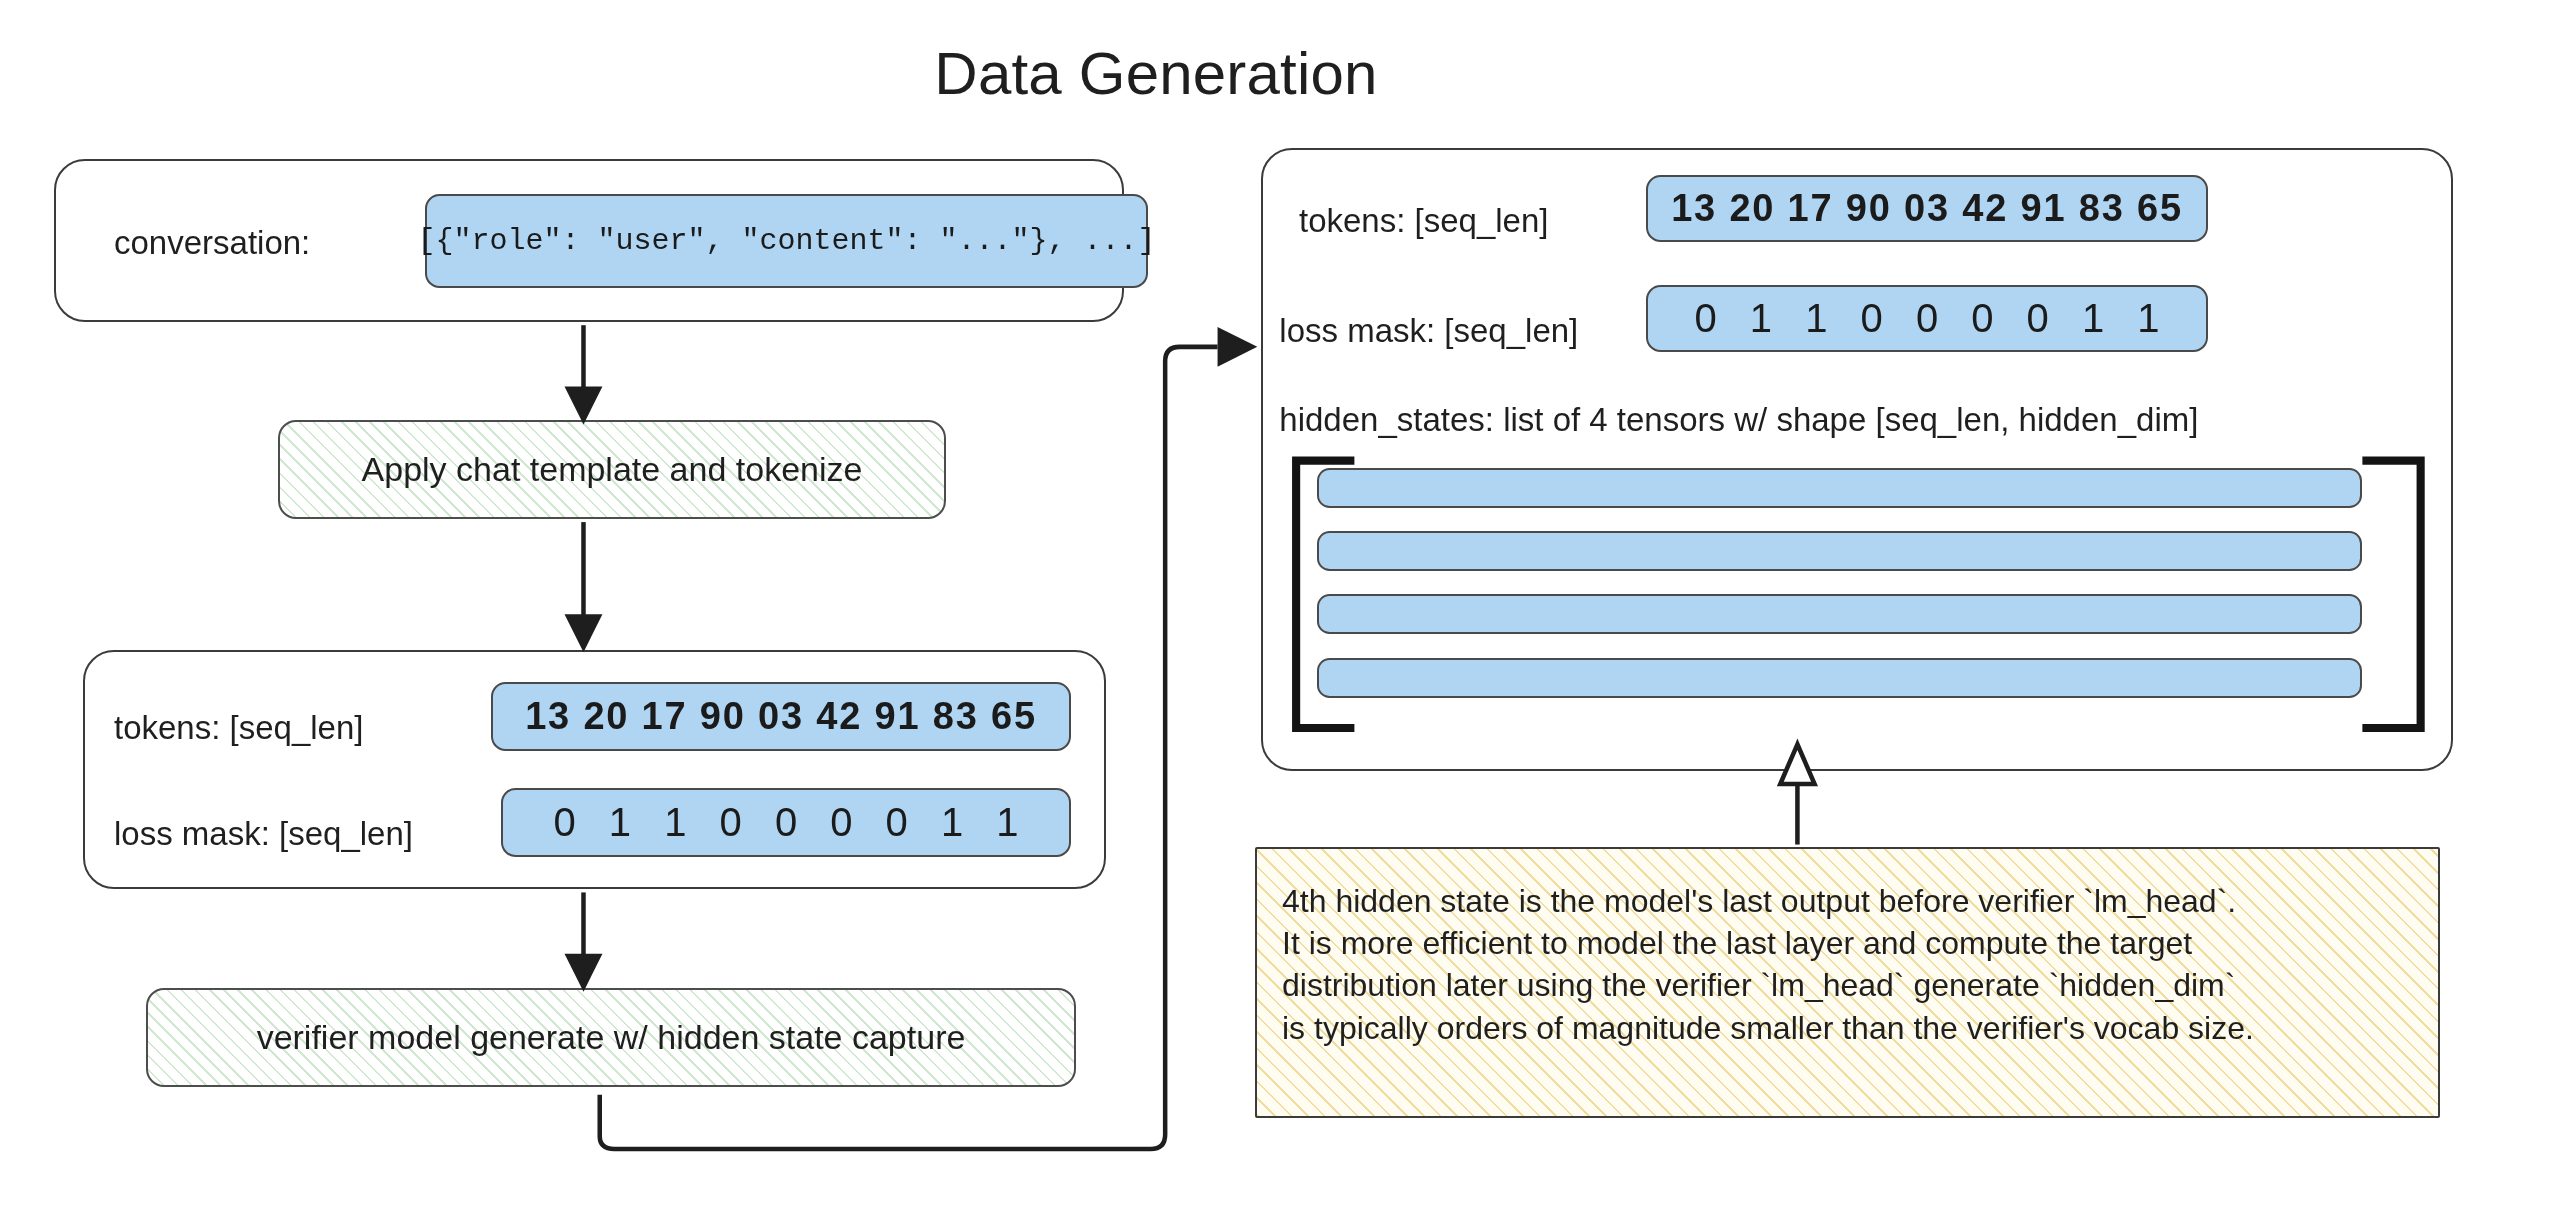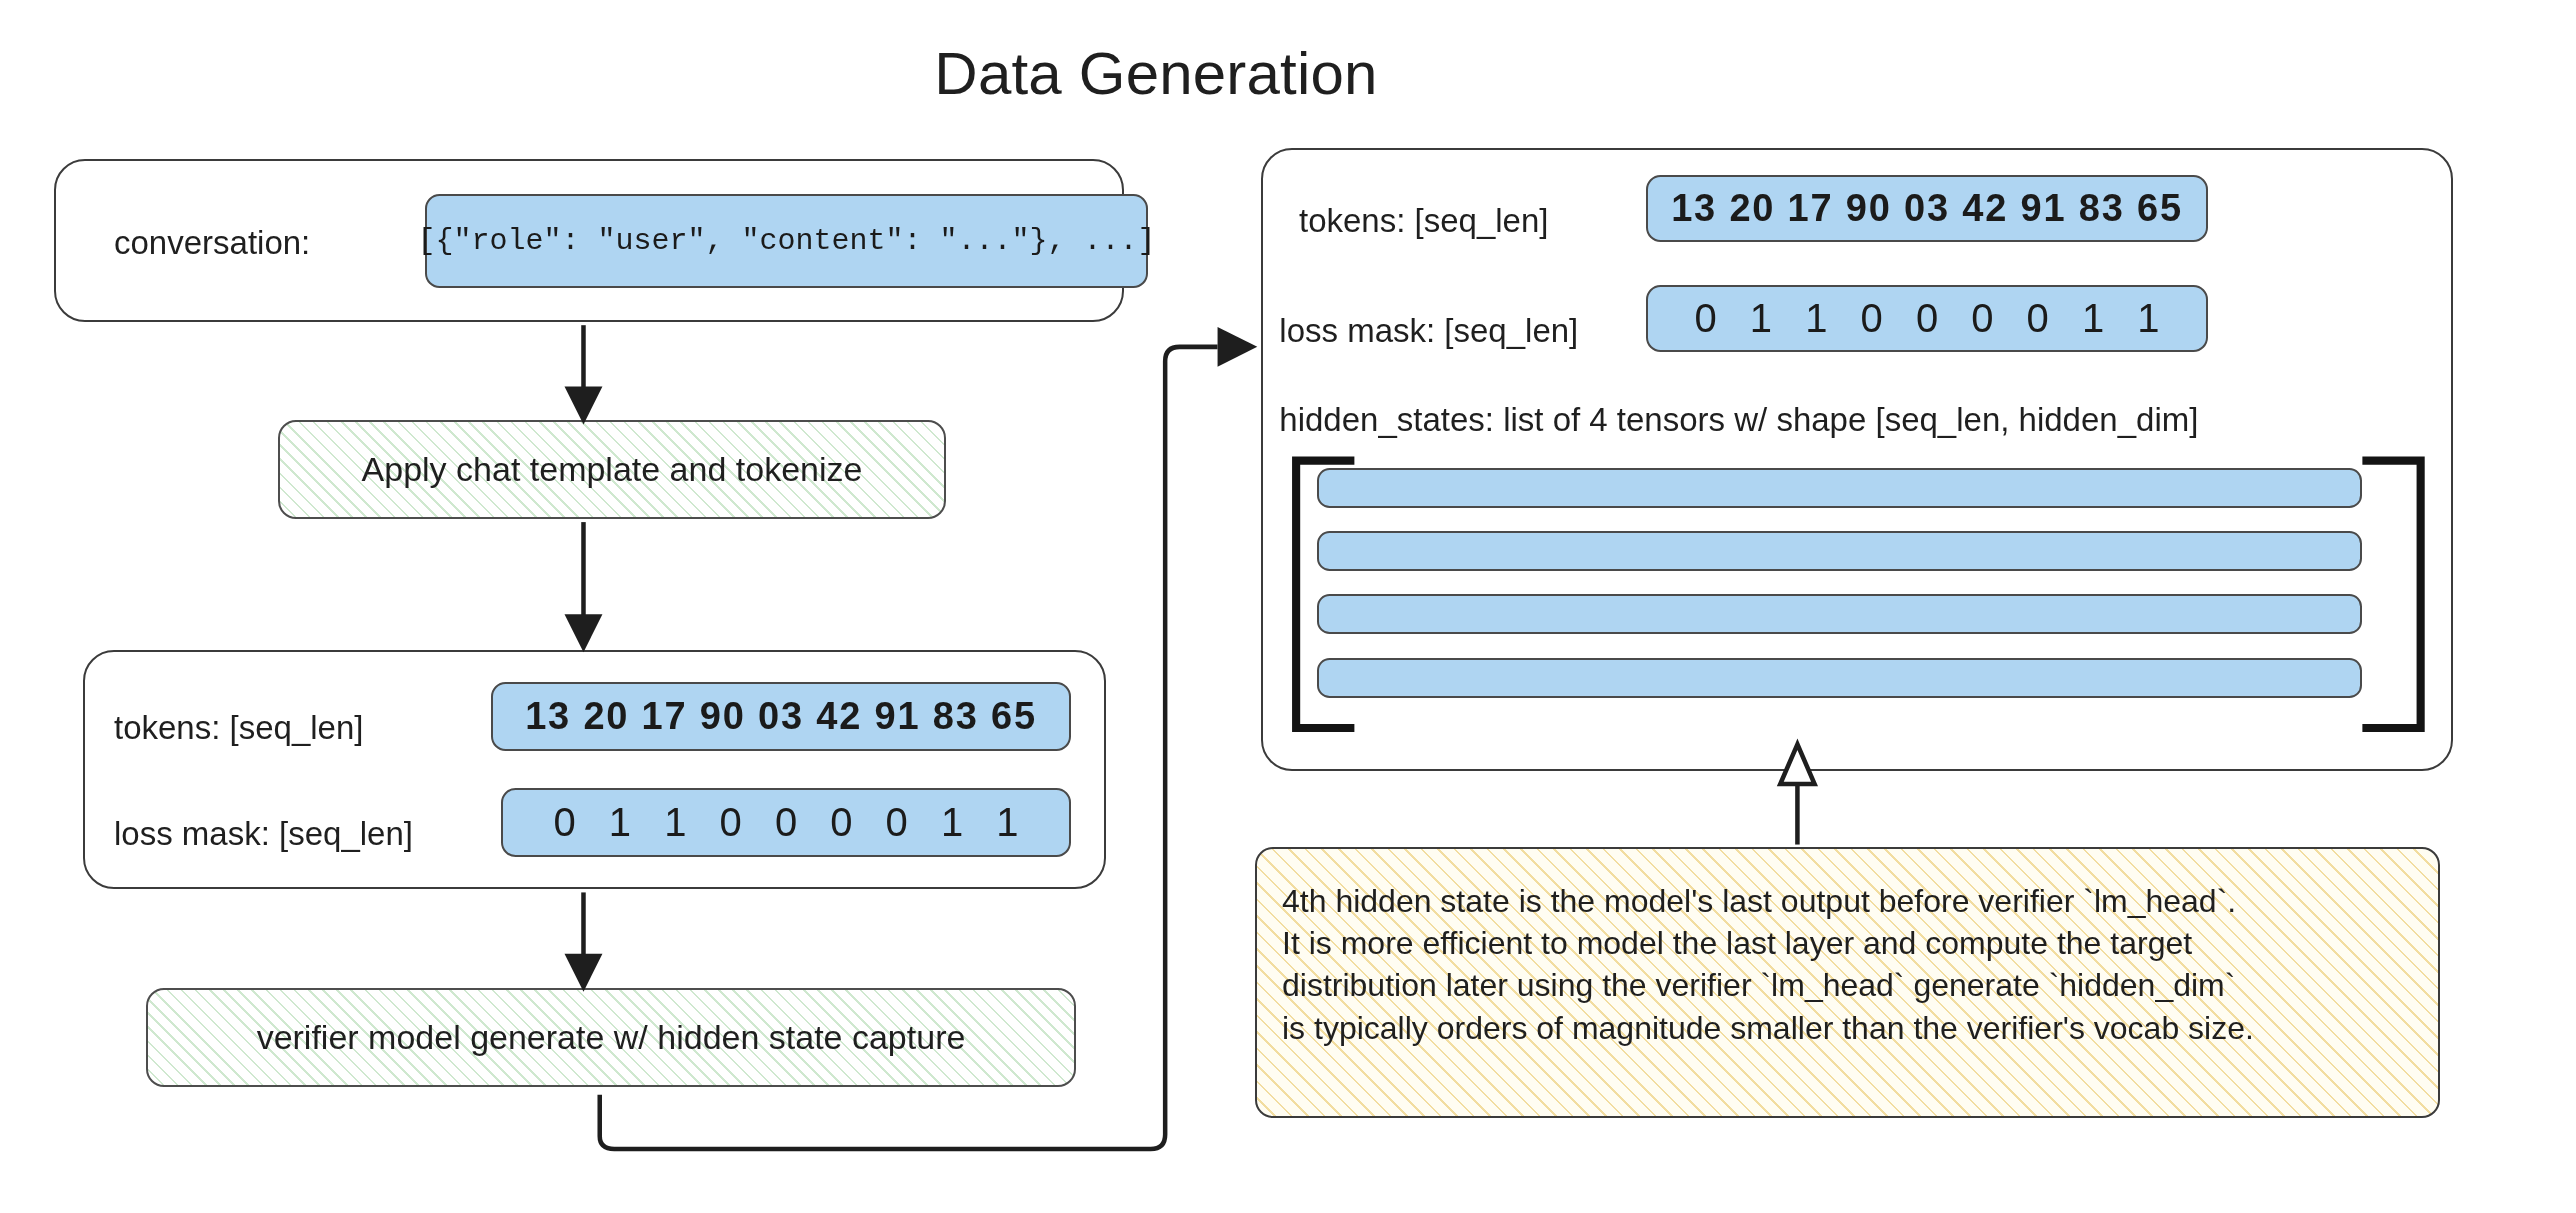--- a/index.html
+++ b/index.html
@@ -95,21 +95,21 @@
       45deg,
       #cfe8cf 0px, #cfe8cf 1.8px,
       #ffffff 1.8px, #ffffff 10px
     );
   }
 
   
   .note {
     position: absolute;
     border: 2.7px solid #3b3b3b;
-    border-radius: 18px;
+    border-radius: 2px;
     background-color: #fffdf2;
     background-image: repeating-linear-gradient(
       45deg,
       #f2dda0 0px, #f2dda0 1.8px,
       #fffdf2 1.8px, #fffdf2 11.7px
     );
     padding: 31px 7px 31px 25px;
   }
   .note p {
     margin: 0;

